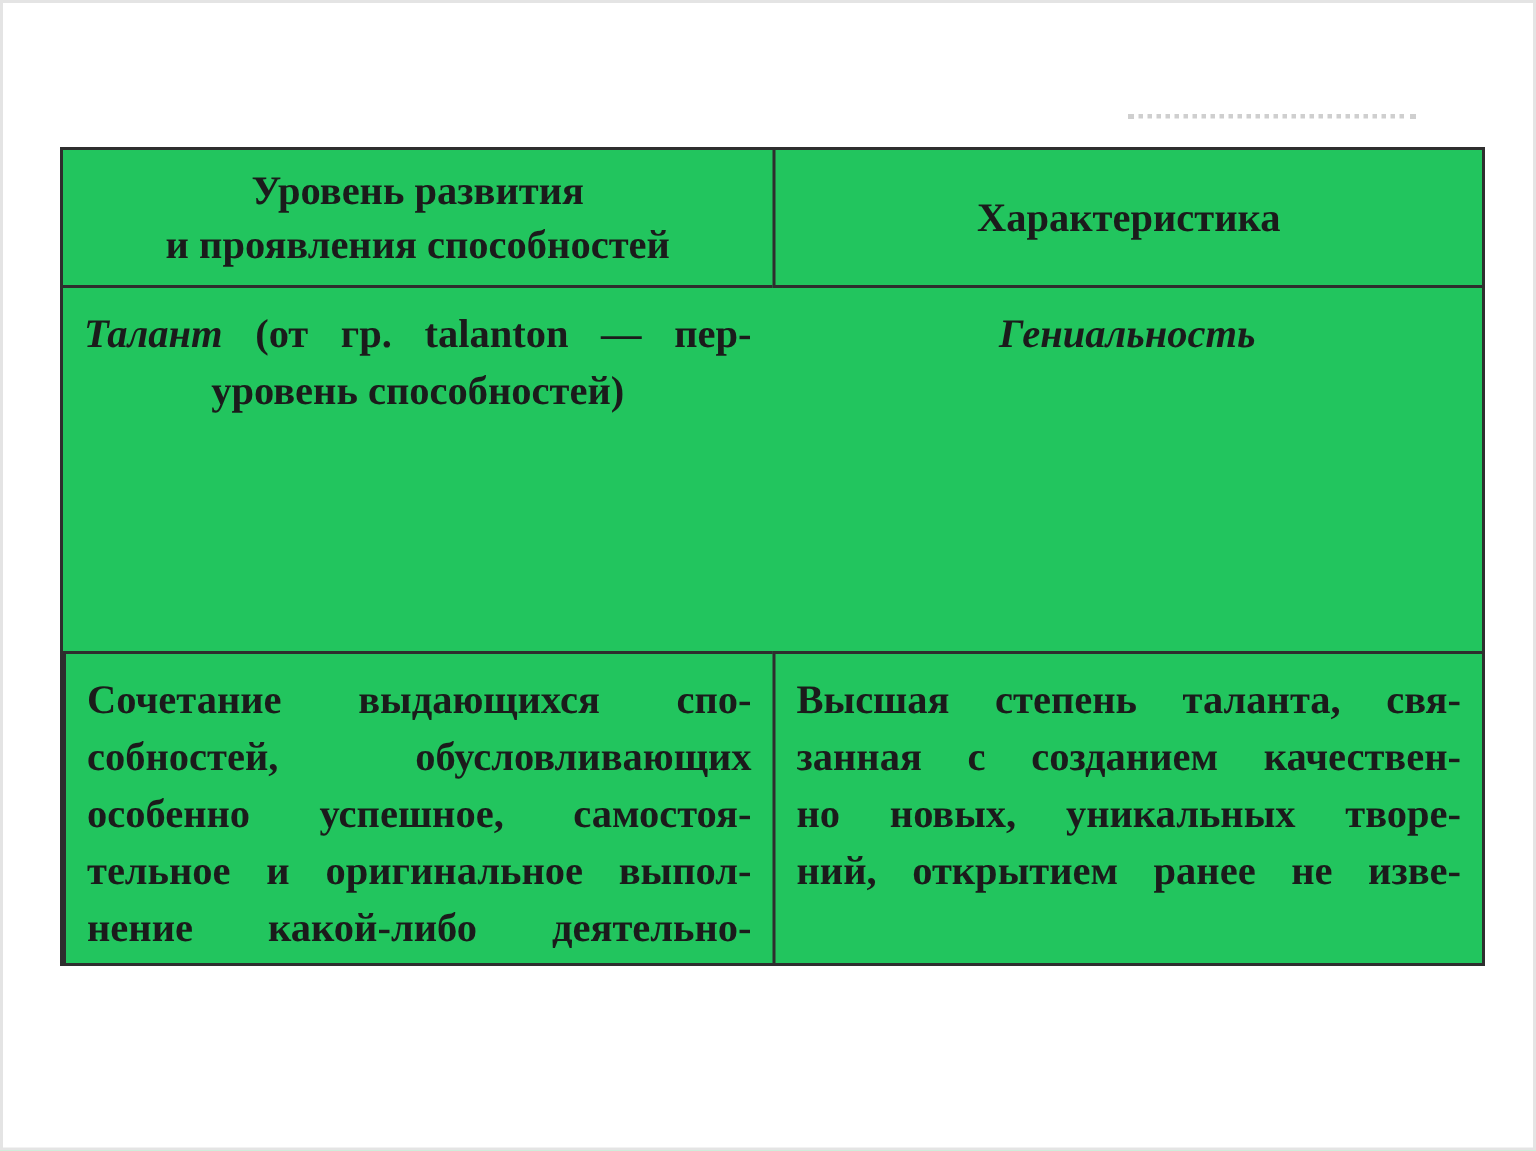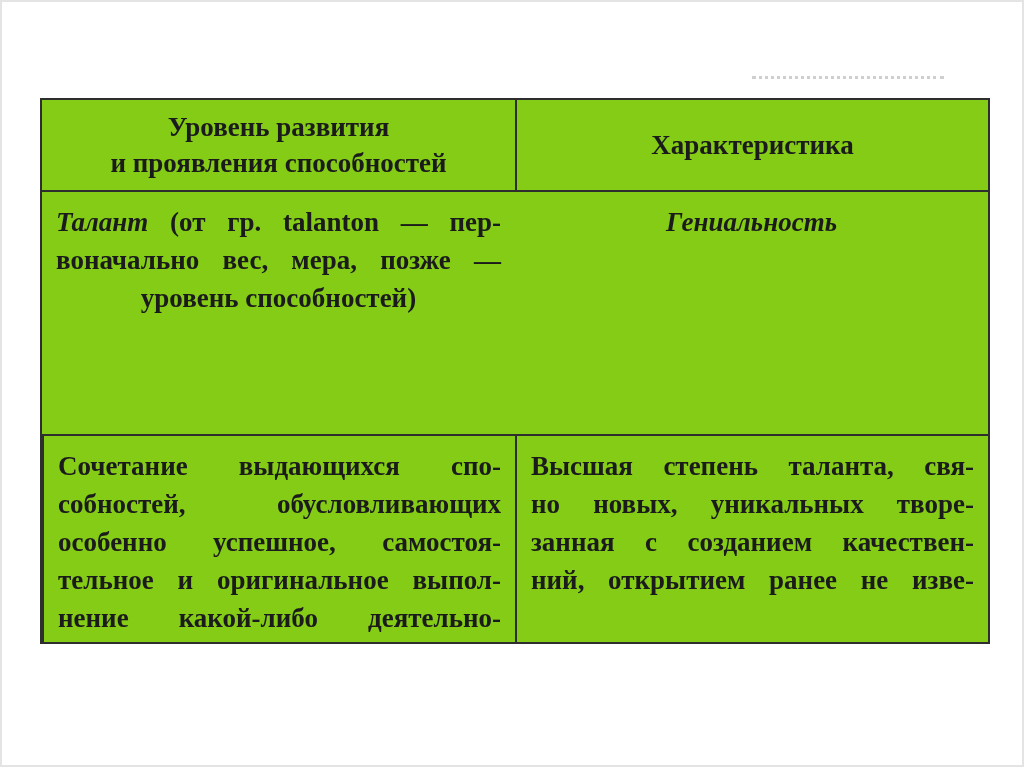--- a/index.html
+++ b/index.html
@@ -32,21 +32,21 @@
     opacity: .8;
   }
   .ttable {
     position: absolute;
     left: 40px; top: 98px;
     width: 950px; height: 546px;
     border: 2px solid var(--table-border);
     display: grid;
     grid-template-columns: 473px 473px;
     grid-template-rows: 90px 244px 208px;
-    background: #84cc16;
+    background: #22c55e;
   }
   .cell { overflow: hidden; }
   .c2 { border-left: 2px solid var(--table-border); }
   .rbody { border-top: 2px solid var(--table-border); }
   .header-cell {
     display: flex; flex-direction: column;
     align-items: center; justify-content: center;
     font-weight: 700;
     font-size: 27px;
     line-height: 36px;
@@ -78,37 +78,36 @@
     <div>Уровень развития</div>
     <div>и проявления способностей</div>
   </div>
 
   <div class="cell header-cell c2">
     <div>Характеристика</div>
   </div>
 
   <div class="cell body-cell c1 rbody">
     <div class="jline"><span class="term">Талант</span><span> (от гр. talanton — пер-</span></div>
-    <div class="jline">воначально вес, мера, позже —</div>
     <div class="tail">уровень способностей)</div>
   </div>
 
   <div class="cell body-cell c1 rbody">
     <div class="tail term">Гениальность</div>
   </div>
 
   <div class="cell body-cell c2 rbody">
     <div class="jline">Сочетание выдающихся спо-</div>
     <div class="jline">собностей, обусловливающих</div>
     <div class="jline">особенно успешное, самостоя-</div>
     <div class="jline">тельное и оригинальное выпол-</div>
     <div class="jline">нение какой-либо деятельно-</div>
     <div class="tail">сти</div>
   </div>
 
   <div class="cell body-cell c2 rbody">
     <div class="jline">Высшая степень таланта, свя-</div>
+    <div class="jline">занная с созданием качествен-</div>
     <div class="jline">но новых, уникальных творе-</div>
-    <div class="jline">занная с созданием качествен-</div>
     <div class="jline">ний, открытием ранее не изве-</div>
   </div>
 
 </div>
 
 </body></html>

